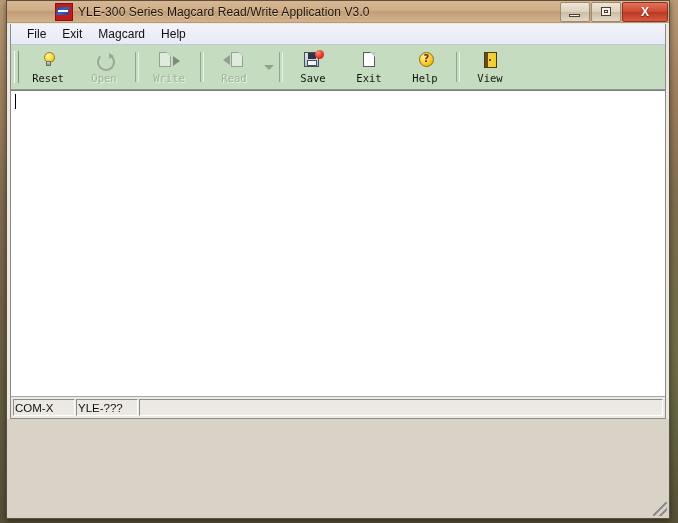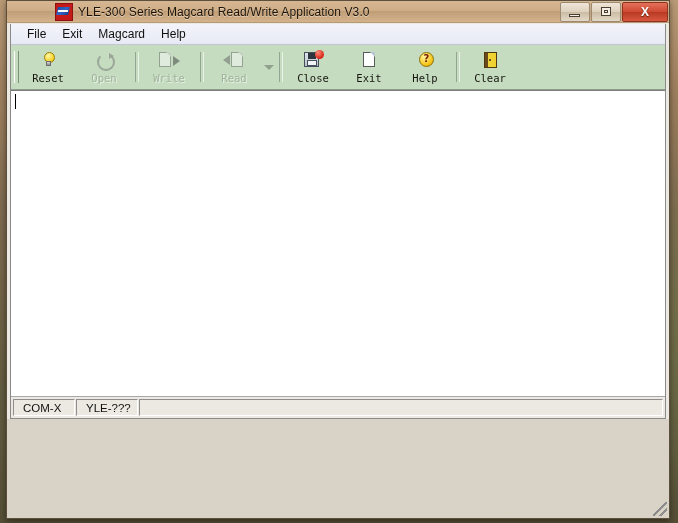--- a/index.html
+++ b/index.html
@@ -397,21 +397,21 @@
     border-top: 1px solid #a9a9a9;
     padding-left: 2px;
     position: relative;
   }
   .sb-panel {
     height: 17px;
     border: 1px solid;
     border-color: #8e8e8e #ffffff #ffffff #8e8e8e;
     display: flex;
     align-items: center;
-    padding: 0 9px;
+    padding: 0 1px;
     font-size: 11.5px;
     color: #111;
     box-sizing: border-box;
     margin-right: 1px;
     white-space: nowrap;
   }
   .sb-panel.p1 { width: 62px; }
   .sb-panel.p2 { width: 62px; }
   .sb-panel.p3 { flex: 1 1 auto; margin-right: 2px; }
 
@@ -516,21 +516,21 @@
 
         <div class="tb-sep">
             <i></i>
           </div>
 
         <div class="tb-btn">
           <div class="tb-ico">
             <span class="ic-floppy"></span>
               <span class="ic-reddot"></span>
           </div>
-          <div class="tb-label">Close</div>
+          <div class="tb-label">Save</div>
         </div>
 
         <div class="tb-btn">
           <div class="tb-ico">
             <span class="ic-page" style="left:5px;"></span>
           </div>
           <div class="tb-label">Exit</div>
         </div>
 
         <div class="tb-btn">
@@ -541,21 +541,21 @@
         </div>
 
         <div class="tb-sep">
             <i></i>
           </div>
 
         <div class="tb-btn">
           <div class="tb-ico">
             <span class="ic-door"></span>
           </div>
-          <div class="tb-label">Clear</div>
+          <div class="tb-label">View</div>
         </div>
 
       </div>
 
       <div id="textarea-wrap">
         <div id="caret"></div>
         <div id="text-content"></div>
       </div>
 
       <div id="statusbar">

